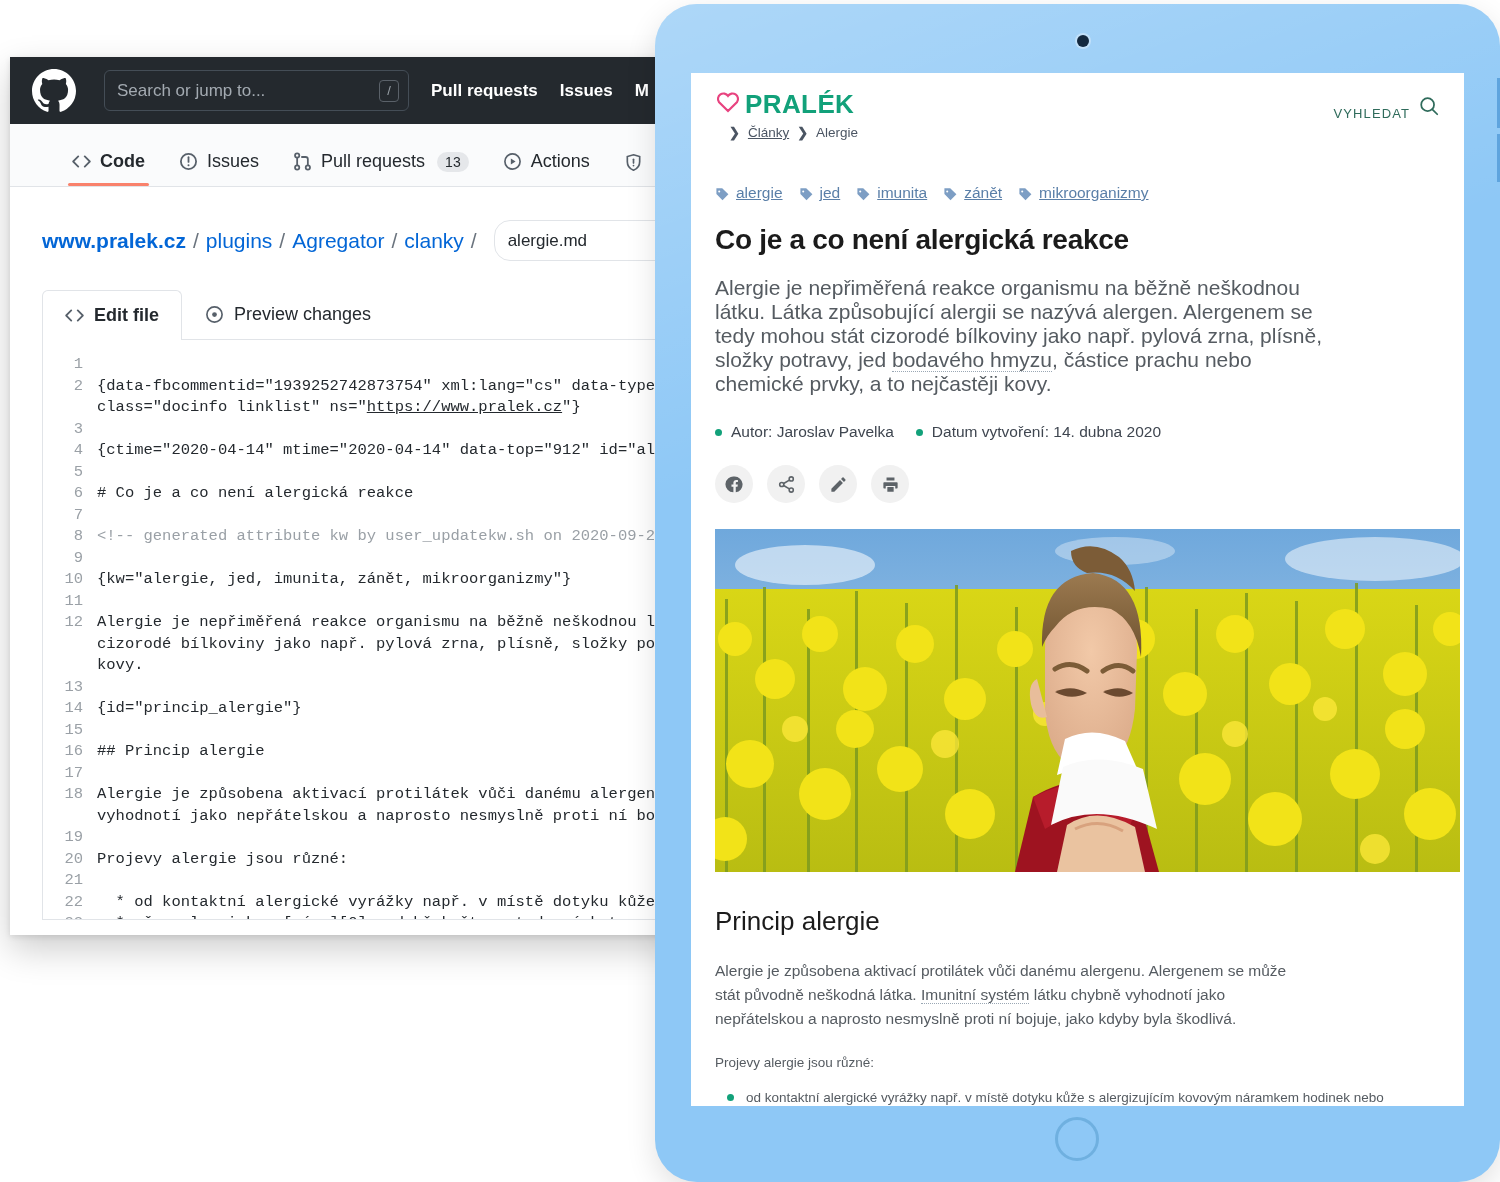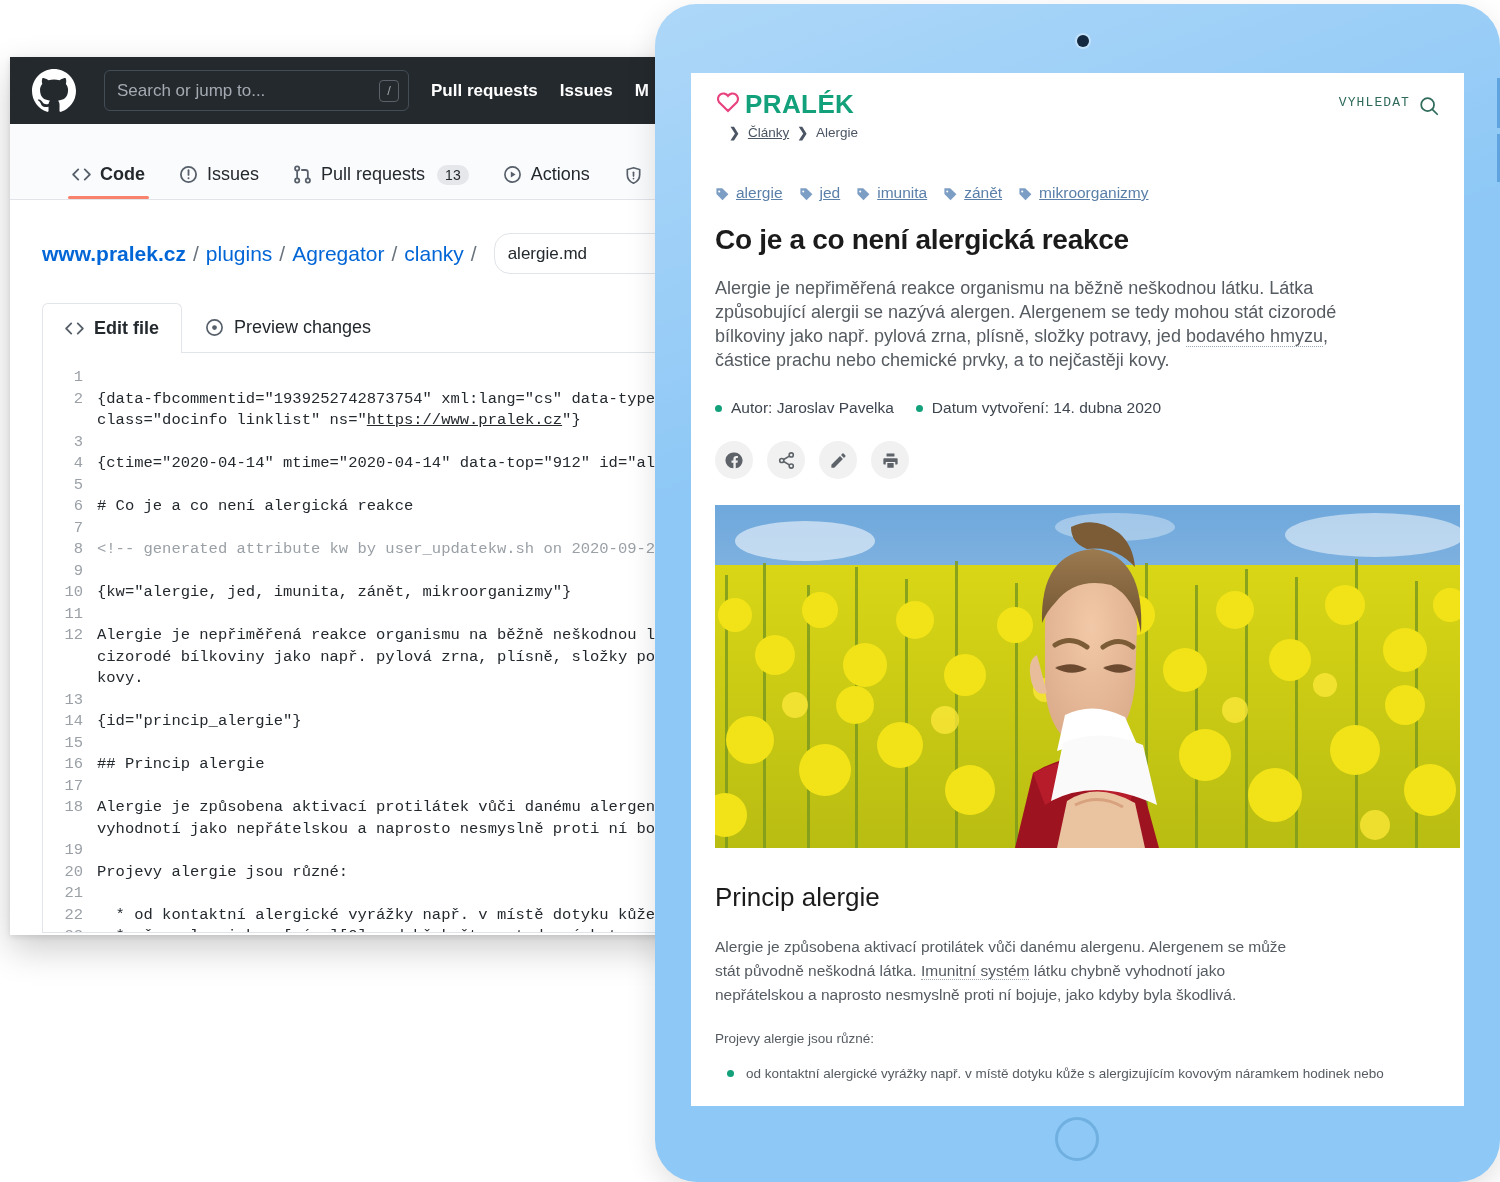--- a/index.html
+++ b/index.html
@@ -35,21 +35,21 @@
   #gh-search .slash {
     position: absolute; right: 9px; top: 50%; transform: translateY(-50%);
     width: 20px; height: 22px; border: 1px solid #5a6169; border-radius: 4px;
     color: #9aa1a8; font-size: 13px; line-height: 20px; text-align: center;
   }
   #gh-nav { display: flex; align-items: center; margin-left: 22px; gap: 22px; white-space: nowrap; }
   #gh-nav a { color: #fff; font-size: 17px; font-weight: 700; text-decoration: none; }
 
   
   #gh-tabs {
-    height: 76px; background: #fafbfc; border-bottom: 1px solid #e1e4e8;
+    height: 63px; background: #fafbfc; border-bottom: 1px solid #e1e4e8;
     display: flex; align-items: flex-end; padding-left: 48px; gap: 6px;
     overflow: hidden;
   }
   .tab {
     display: flex; align-items: center; gap: 9px;
     padding: 0 14px 14px 14px; font-size: 18px; color: #24292e;
     position: relative; white-space: nowrap;
   }
   .tab.sel { font-weight: 700; }
   .tab.sel::after {
@@ -150,32 +150,32 @@
 
   
   #site-top { display: flex; align-items: flex-start; padding: 16px 24px 0 24px; }
   #brand { display: flex; flex-direction: column; }
   #brand-row { display: flex; align-items: flex-start; gap: 4px; }
   #brand-name { color: #12a17a; font-size: 26px; font-weight: 700; letter-spacing: .4px; }
   #crumbs { display: flex; align-items: center; gap: 8px; margin: 5px 0 0 14px; font-size: 13.5px; }
   #crumbs .chev { color: #4b5563; font-weight: 700; font-size: 13px; }
   #crumbs a { color: #4b5563; text-decoration: underline; }
   #crumbs span.cur { color: #4b5563; }
-  #site-search { margin-left: auto; display: flex; align-items: flex-start; gap: 8px; padding-top: 6px; font-family: Liberation Mono, monospace; }
+  #site-search { margin-left: auto; display: flex; align-items: flex-end; gap: 8px; padding-top: 6px; }
   #site-search .lbl { color: #2f6b5b; font-size: 13px; letter-spacing: 1.1px; }
 
   
   #tags { display: flex; align-items: center; gap: 16px; padding: 44px 24px 0 24px; }
   .tag { display: flex; align-items: center; gap: 6px; font-size: 15.5px; }
   .tag a { color: #5a7fa8; text-decoration: underline; }
   .tag .tico { color: #7d9ec4; width: 15px; height: 15px; display: inline-block; }
 
   #article { padding: 0 24px; }
   #art-title { font-size: 28px; font-weight: 700; color: #1b1b1b; margin: 22px 0 0 0; letter-spacing: -.3px; }
-  #art-lead { margin-top: 20px; font-size: 18px; line-height: 24px; color: #555b61; max-width: 625px; }
+  #art-lead { margin-top: 20px; font-size: 21px; line-height: 24px; color: #555b61; max-width: 625px; }
   #art-lead .dotted { border-bottom: 1px dotted #9aa7b4; }
   #meta { margin-top: 27px; display: flex; align-items: center; gap: 22px; font-size: 15.5px; color: #3f4650; }
   .meta-item { display: flex; align-items: center; gap: 9px; }
   .meta-item .bdot { width: 7px; height: 7px; border-radius: 50%; background: #12a17a; display: inline-block; }
 
   #actions { margin-top: 24px; display: flex; gap: 14px; }
   .abtn {
     width: 38px; height: 38px; border-radius: 50%; background: #f1f1f1;
     display: flex; align-items: center; justify-content: center; color: #5d6368;
   }

